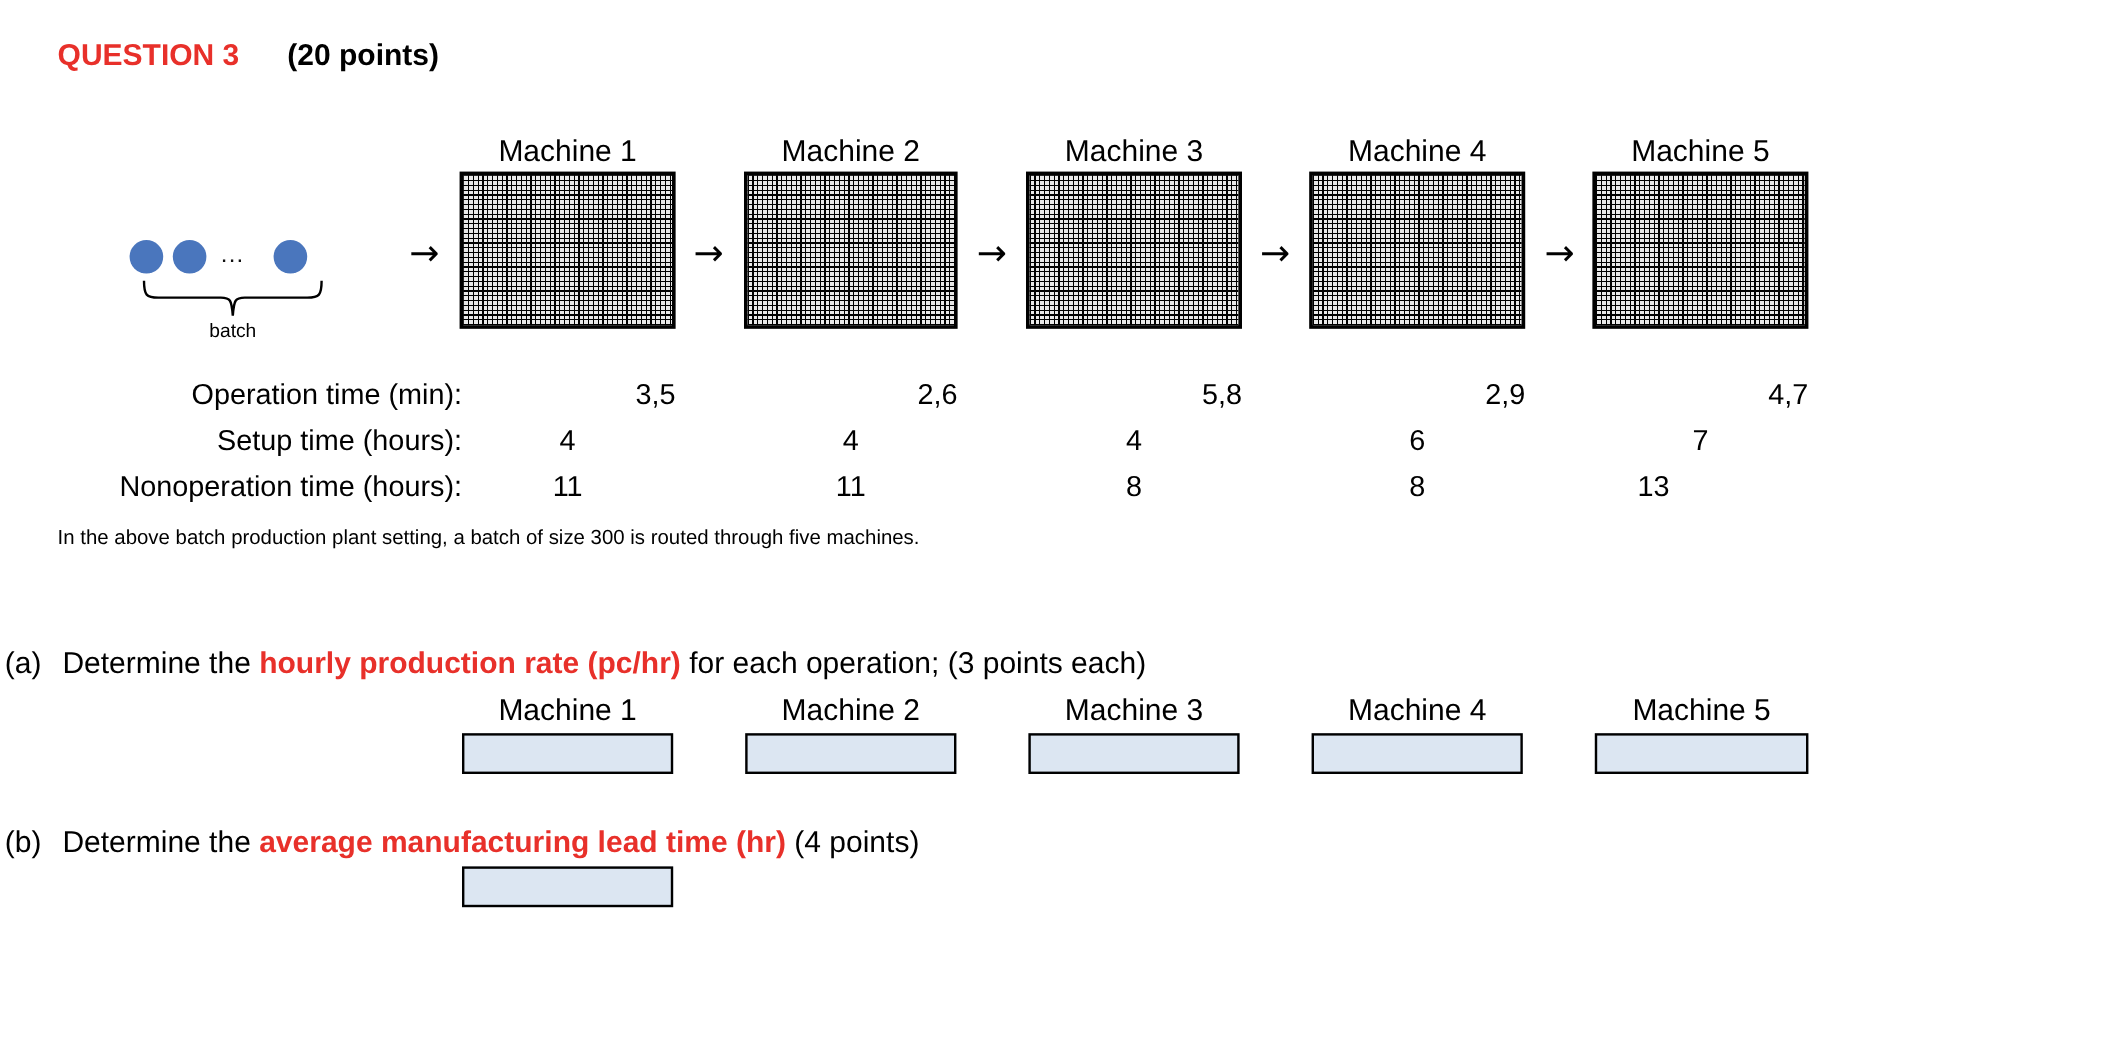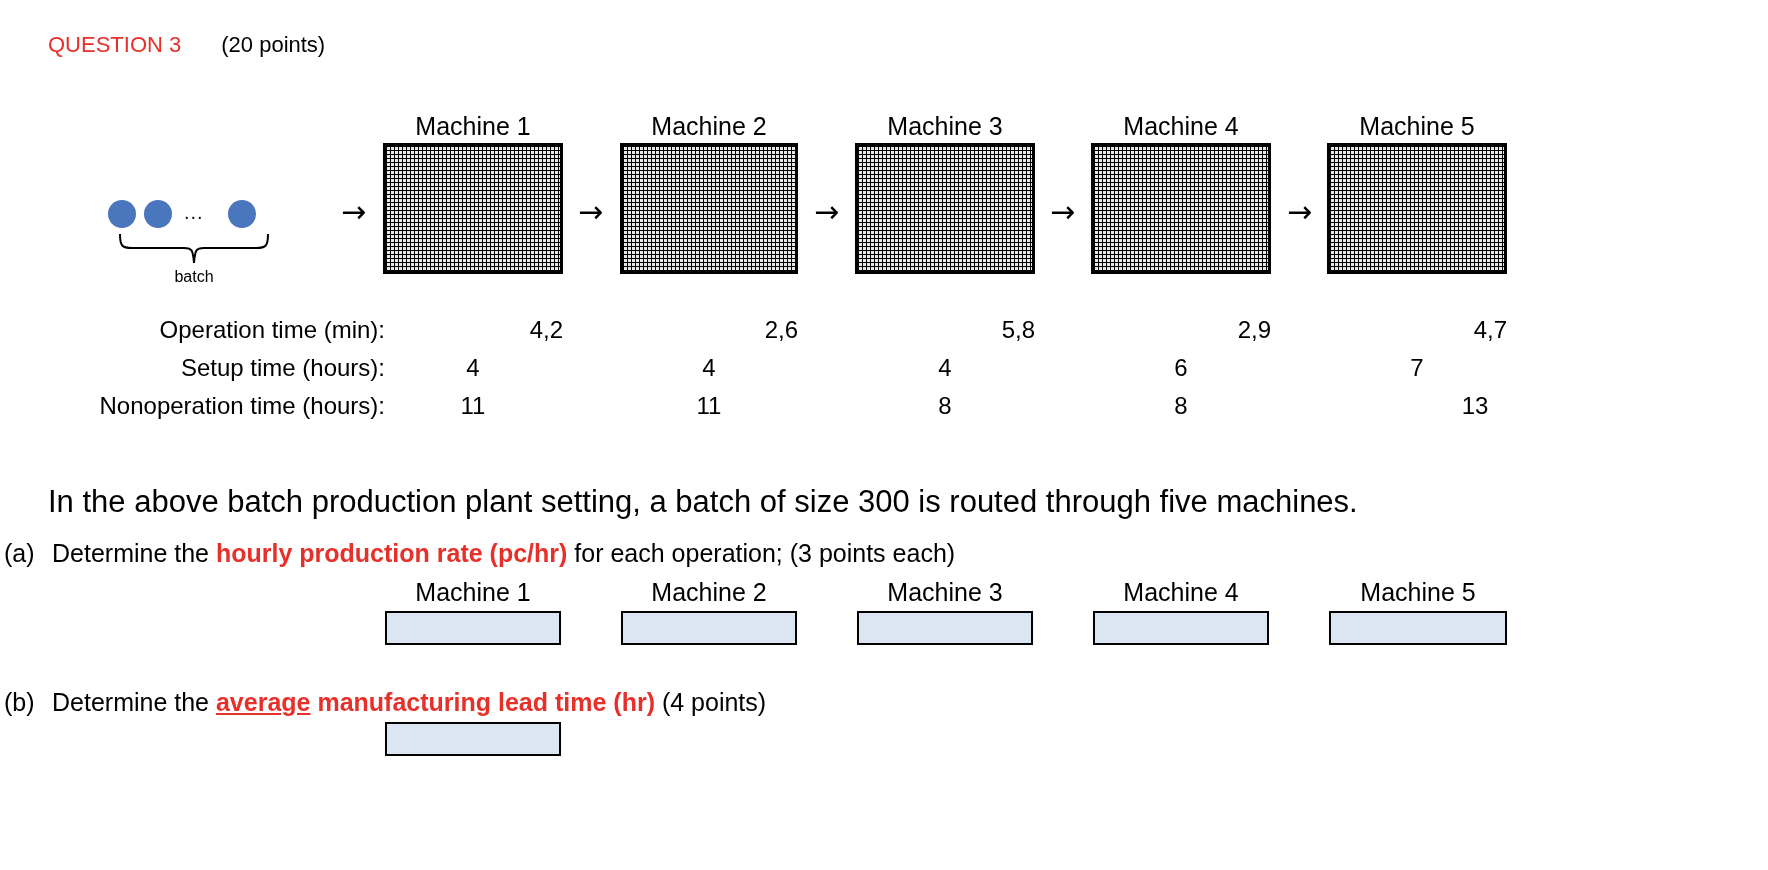--- a/index.html
+++ b/index.html
@@ -13,21 +13,21 @@
     position: relative;
     font-family: "Liberation Sans", sans-serif;
     color: #000000;
     overflow: hidden;
   }
   .abs { position: absolute; }
 
   
   #header {
     left: 48px; top: 32px;
-    font-size: 22px; font-weight: normal;
+    font-size: 25px; font-weight: bold;
     white-space: nowrap;
   }
   #header .q-label { color: #e8302a; }
   #header .q-points { color: #000; margin-left: 40px; }
 
   
   #batch-group { left: 96px; top: 190px; width: 190px; height: 110px; }
   .batch-dot {
     position: absolute;
     width: 28px; height: 28px;
@@ -97,34 +97,34 @@
     font-size: 24px;
     text-align: center;
     white-space: nowrap;
   }
   #spec-row-0-label, .spec-r0 { top: 316px; text-align: right; }
   #spec-row-1-label, .spec-r1 { top: 354px; }
   #spec-row-2-label, .spec-r2 { top: 392px; }
 
   
   #intro-paragraph {
-    left: 48px; top: 484px;
-    font-size: 31px;
+    left: 48px; top: 438px;
+    font-size: 17px;
     white-space: nowrap;
   }
   .question-line {
     font-size: 25px;
     white-space: nowrap;
     left: 4px;
   }
   #question-a { top: 539px; }
   #question-b { top: 688px; }
   .q-marker { display: inline-block; width: 48px; }
   .emph { color: #e8302a; font-weight: bold; text-align: center; }
-  .emph-underline { text-decoration: underline; }
+  .emph-underline { }
 
   
   .answer-title {
     font-size: 25px;
     text-align: center;
     top: 578px;
     white-space: nowrap;
   }
   .answer-box {
     height: 34px;
@@ -171,37 +171,37 @@
 <div class="abs machine-title" style="left:1091px; width:180px">Machine 4</div>
 <div class="abs machine-box" style="left:1091px; width:180px"></div>
 
 <div class="abs machine-title" style="left:1327px; width:180px">Machine 5</div>
 <div class="abs machine-box" style="left:1327px; width:180px"></div>
 
 <div class="abs spec-label" id="spec-row-0-label">Operation time (min):</div>
 <div class="abs spec-label" id="spec-row-1-label">Setup time (hours):</div>
 <div class="abs spec-label" id="spec-row-2-label">Nonoperation time (hours):</div>
 
-<div class="abs spec-value spec-r0" style="left:383px; width:180px">4,2</div>
+<div class="abs spec-value spec-r0" style="left:383px; width:180px">3,5</div>
 <div class="abs spec-value spec-r0" style="left:620px; width:178px">2,6</div>
 <div class="abs spec-value spec-r0" style="left:855px; width:180px">5,8</div>
 <div class="abs spec-value spec-r0" style="left:1091px; width:180px">2,9</div>
 <div class="abs spec-value spec-r0" style="left:1327px; width:180px">4,7</div>
 
 <div class="abs spec-value spec-r1" style="left:383px; width:180px">4</div>
 <div class="abs spec-value spec-r1" style="left:620px; width:178px">4</div>
 <div class="abs spec-value spec-r1" style="left:855px; width:180px">4</div>
 <div class="abs spec-value spec-r1" style="left:1091px; width:180px">6</div>
 <div class="abs spec-value spec-r1" style="left:1327px; width:180px">7</div>
 
 <div class="abs spec-value spec-r2" style="left:383px; width:180px">11</div>
 <div class="abs spec-value spec-r2" style="left:620px; width:178px">11</div>
 <div class="abs spec-value spec-r2" style="left:855px; width:180px">8</div>
 <div class="abs spec-value spec-r2" style="left:1091px; width:180px">8</div>
-<div class="abs spec-value spec-r2" style="left:1385px; width:180px">13</div>
+<div class="abs spec-value spec-r2" style="left:1288px; width:180px">13</div>
 
 <div class="abs" id="intro-paragraph">In the above batch production plant setting, a batch of size 300 is routed through five machines.</div>
 
 <div class="abs question-line" id="question-a">
   <span class="q-marker">(a)</span><span>Determine the </span><span class="emph">hourly production rate (pc/hr)</span><span> for each operation; (3 points each)</span>
 </div>
 
 <div class="abs answer-title" style="left:385px; width:176px">Machine 1</div>
 <div class="abs answer-title" style="left:621px; width:176px">Machine 2</div>
 <div class="abs answer-title" style="left:857px; width:176px">Machine 3</div>

